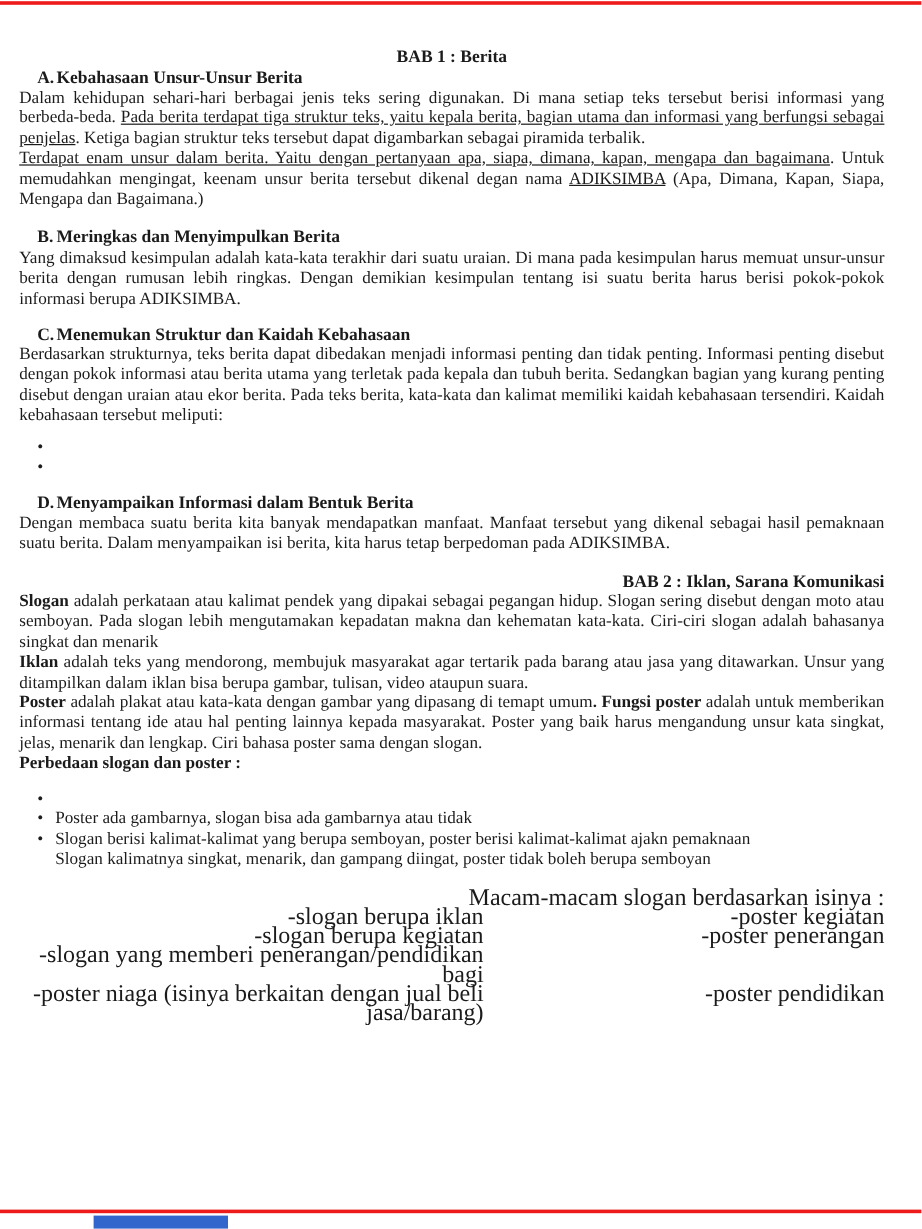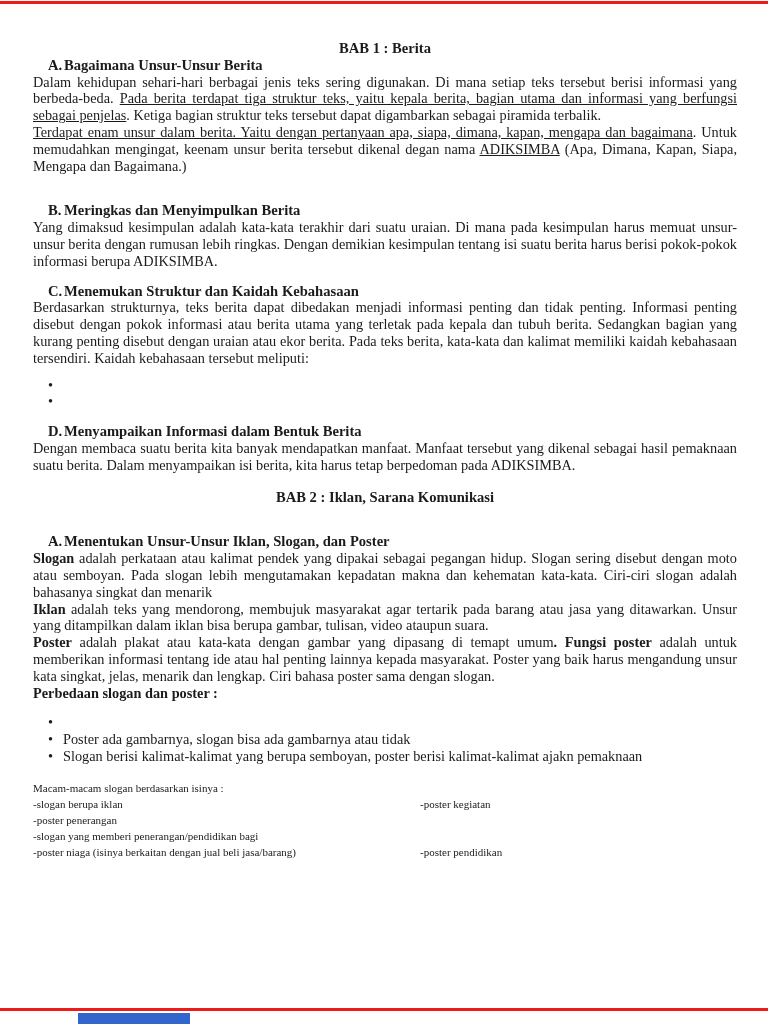--- a/index.html
+++ b/index.html
@@ -1,53 +1,53 @@
 <!DOCTYPE html>
 <html><head>
 <meta charset="utf-8">
 <style>
   html,body{margin:0;padding:0;}
   body{
     width:768px;height:1024px;overflow:hidden;background:#ffffff;
     font-family:"Liberation Serif","DejaVu Serif",serif;color:#1b1b1b;
     position:relative;
   }
-  .page{position:absolute;inset:0;padding:40px 31px 0 33px;box-sizing:border-box;}
+  .page{position:absolute;inset:0;padding:40px 31px 0 16px;box-sizing:border-box;}
   .doc-title{font-weight:bold;text-align:center;font-size:14.6px;line-height:16.8px;}
   .sec-heading{font-weight:bold;font-size:14.6px;line-height:16.8px;padding-left:15px;}
   .sec-heading .marker{display:inline-block;width:16px;}
   p.par{margin:0;font-size:14.3px;line-height:16.8px;text-align:justify;font-family:Liberation Serif, serif;}
   .b{font-weight:bold;}
   .u{text-decoration:underline;}
   .list{margin:0;}
   .li{display:flex;font-size:14.3px;line-height:16.8px;}
   .li .dot{flex:none;width:15px;margin-left:15px;}
-  .cols{font-size:11px;line-height:16px;}
+  .cols{font-size:20px;line-height:16px;}
   .col-row{display:flex;}
   .col-left{flex:none;width:387px;}
   .col-right{flex:1;}
   .mt12{margin-top:12px;} .mt13{margin-top:13px;} .mt14{margin-top:14px;}
-  .mt15{margin-top:15px;} .mt16{margin-top:28px;} .mt10{margin-top:10px;}
+  .mt15{margin-top:15px;text-align:right;} .mt16{margin-top:16px;} .mt10{margin-top:10px;}
   .mt9{margin-top:9px;} .mt28{margin-top:28px;}
   .edge-line{position:absolute;left:0;width:768px;height:3px;}
   .edge-line.top{top:1px;}
   .edge-line.bottom{top:1008px;}
   .footer-bar{position:absolute;left:78px;top:1013px;width:112px;height:11px;}
 </style>
 </head>
 <body>
 
 <div class="edge-line top" style="background: rgb(238, 27, 27);"></div>
 
 <div class="page">
 
   <div class="doc-title">BAB 1 : Berita</div>
 
   <div class="sec-heading">
-    <span class="marker">A.</span><span>Bagaimana Unsur-Unsur Berita</span>
+    <span class="marker">A.</span><span>Kebahasaan Unsur-Unsur Berita</span>
   </div>
 
   <p class="par mt13"><span>Dalam kehidupan sehari-hari berbagai jenis teks sering digunakan. Di mana setiap teks tersebut berisi informasi yang berbeda-beda. </span><span class="u">Pada berita terdapat tiga struktur teks, yaitu kepala berita, bagian utama dan informasi yang berfungsi sebagai penjelas</span><span>. Ketiga bagian struktur teks tersebut dapat digambarkan sebagai piramida terbalik.</span></p>
 
   <p class="par mt15"><span class="u">Terdapat enam unsur dalam berita. Yaitu dengan pertanyaan apa, siapa, dimana, kapan, mengapa dan bagaimana</span><span>. Untuk memudahkan mengingat, keenam unsur berita tersebut dikenal degan nama </span><span class="u">ADIKSIMBA</span><span> (Apa, Dimana, Kapan, Siapa, Mengapa dan Bagaimana.)</span></p>
 
   <div class="sec-heading mt16">
     <span class="marker">B.</span><span>Meringkas dan Menyimpulkan Berita</span>
   </div>
 
@@ -71,23 +71,20 @@
     </div>
 
   <div class="sec-heading mt13">
     <span class="marker">D.</span><span>Menyampaikan Informasi dalam Bentuk Berita</span>
   </div>
 
   <p class="par mt12">Dengan membaca suatu berita kita banyak mendapatkan manfaat. Manfaat tersebut yang dikenal sebagai hasil pemaknaan suatu berita. Dalam menyampaikan isi berita, kita harus tetap berpedoman pada ADIKSIMBA.</p>
 
   <div class="doc-title mt15">BAB 2 : Iklan, Sarana Komunikasi</div>
 
-  <div class="sec-heading mt28">
-    <span class="marker">A.</span><span>Menentukan Unsur-Unsur Iklan, Slogan, dan Poster</span>
-  </div>
 
   <p class="par mt13"><span class="b">Slogan</span><span> adalah perkataan atau kalimat pendek yang dipakai sebagai pegangan hidup. Slogan sering disebut dengan moto atau semboyan. Pada slogan lebih mengutamakan kepadatan makna dan kehematan kata-kata. Ciri-ciri slogan adalah bahasanya singkat dan menarik</span></p>
 
   <p class="par mt12"><span class="b">Iklan</span><span> adalah teks yang mendorong, membujuk masyarakat agar tertarik pada barang atau jasa yang ditawarkan. Unsur yang ditampilkan dalam iklan bisa berupa gambar, tulisan, video ataupun suara.</span></p>
 
   <p class="par mt9"><span class="b">Poster</span><span> adalah plakat atau kata-kata dengan gambar yang dipasang di temapt umum</span><span class="b">. </span><span class="b">Fungsi poster</span><span> adalah untuk memberikan informasi tentang ide atau hal penting lainnya kepada masyarakat. Poster yang baik harus mengandung unsur kata singkat, jelas, menarik dan lengkap. Ciri bahasa poster sama dengan slogan.</span></p>
 
   <p class="par b mt14">Perbedaan slogan dan poster :</p>
 
   <div class="list mt13">
@@ -99,32 +96,37 @@
       <div class="li">
         <span class="dot">•</span>
         <span>Poster ada gambarnya, slogan bisa ada gambarnya atau tidak</span>
       </div>
 
       <div class="li">
         <span class="dot">•</span>
         <span>Slogan berisi kalimat-kalimat yang berupa semboyan, poster berisi kalimat-kalimat ajakn pemaknaan</span>
       </div>
 
+      <div class="li">
+        <span class="dot"></span>
+        <span>Slogan kalimatnya singkat, menarik, dan gampang diingat, poster tidak boleh berupa semboyan</span>
+      </div>
     </div>
 
   <div class="cols mt15">
     <div>Macam-macam slogan berdasarkan isinya :</div>
     <div>
 
         <div class="col-row">
           <span class="col-left">-slogan berupa iklan</span>
           <span class="col-right">-poster kegiatan</span>
         </div>
 
         <div class="col-row">
+          <span class="col-left">-slogan berupa kegiatan</span>
           <span class="col-right">-poster penerangan</span>
         </div>
 
         <div class="col-row">
           <span class="col-left">-slogan yang memberi penerangan/pendidikan bagi</span>
           <span class="col-right"></span>
         </div>
 
         <div class="col-row">
           <span class="col-left">-poster niaga (isinya berkaitan dengan jual beli jasa/barang)</span>

